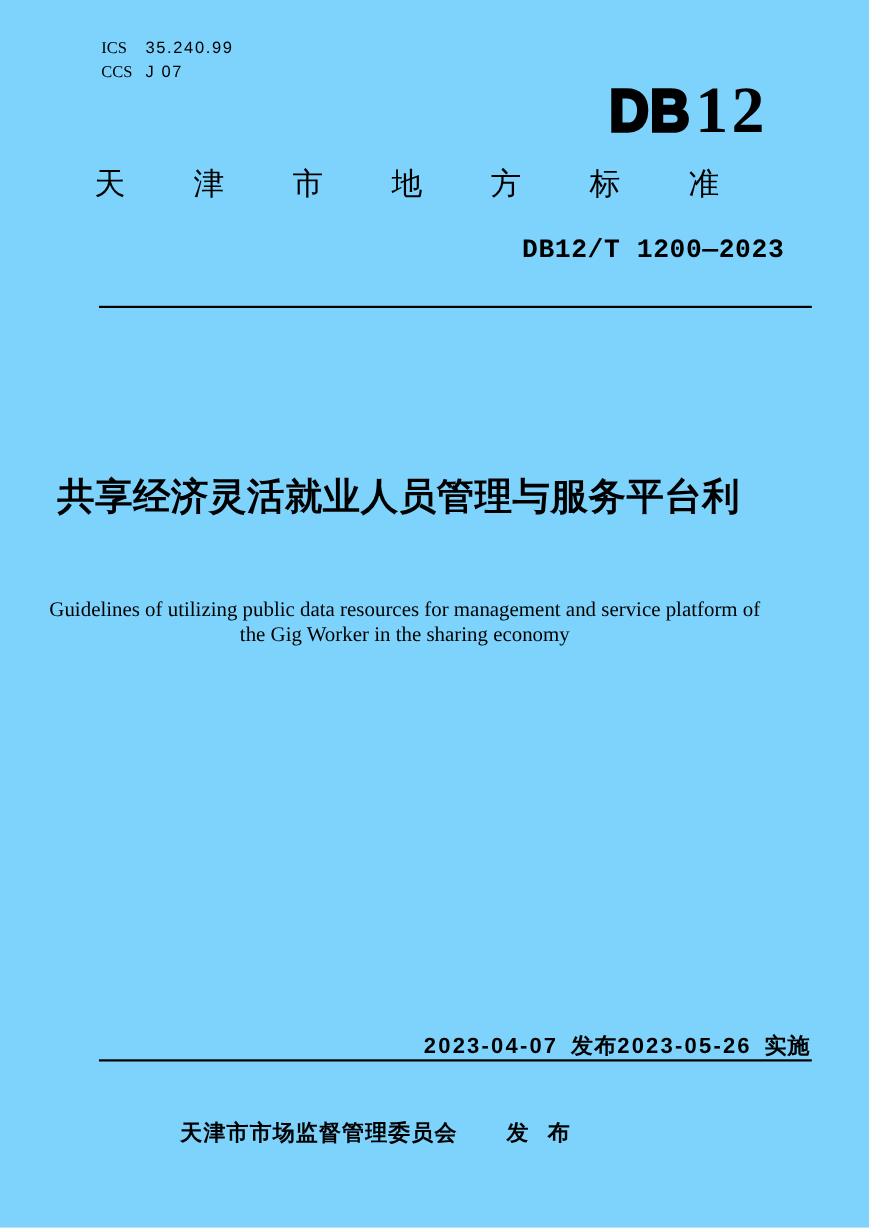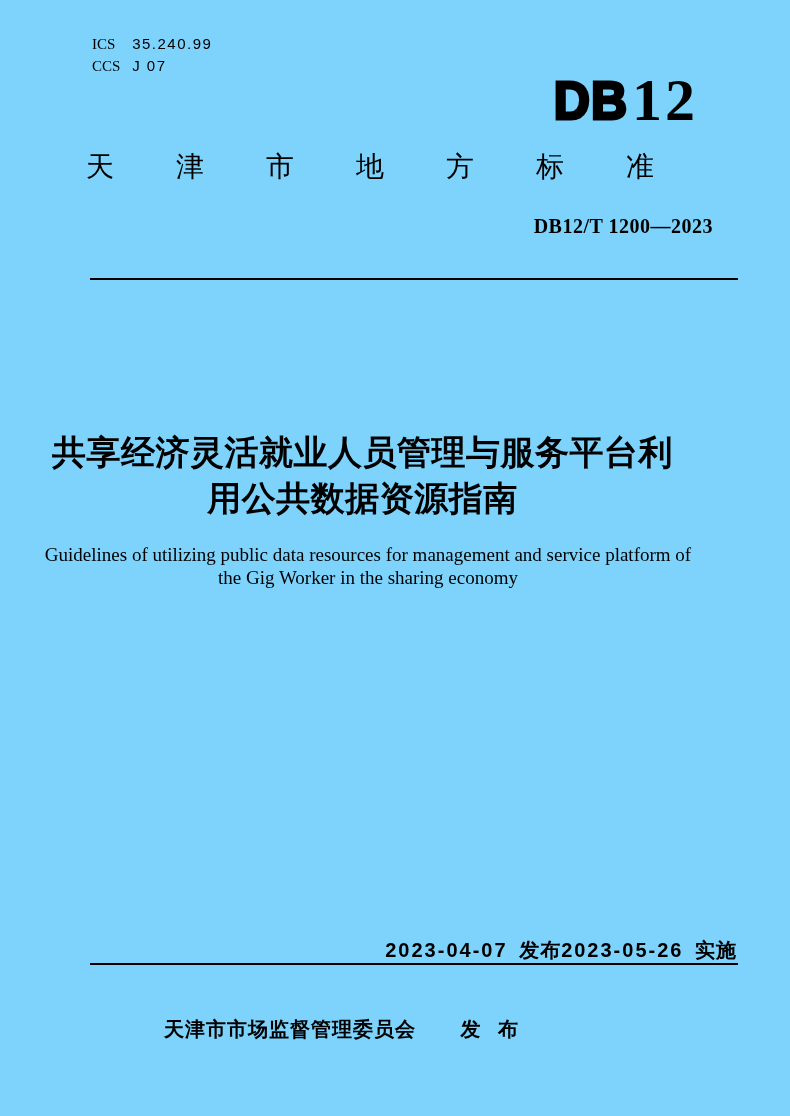--- a/index.html
+++ b/index.html
@@ -70,24 +70,24 @@
     letter-spacing: 62px;
     white-space: nowrap;
     font-family: "Liberation Sans", sans-serif;
   }
 
   
   .standard-code {
     position: absolute;
     right: 77px;
     top: 215px;
-    font-size: 20px;
+    font-size: 24px;
     font-weight: bold;
     letter-spacing: 0.5px;
-    font-family: Liberation Serif, serif;
+    font-family: Liberation Mono, monospace;
   }
 
   .rule { position: absolute; left: 90px; width: 648px; height: 2px; background: #000; }
   .rule-top { top: 278px; }
   .rule-bottom { top: 963px; }
 
   
   .title-zh {
     position: absolute;
     left: 0;
@@ -161,21 +161,20 @@
   </div>
 
   <div class="standard-name">天津市地方标准</div>
 
   <div class="standard-code">DB12/T 1200—2023</div>
 
   <div class="rule rule-top"></div>
 
   <div class="title-zh">
     <div>共享经济灵活就业人员管理与服务平台利</div>
-    <div>用公共数据资源指南</div>
   </div>
 
   <div class="title-en">
     <div>Guidelines of utilizing public data resources for management and service platform of</div>
     <div>the Gig Worker in the sharing economy</div>
   </div>
 
   <div class="dates">
     <div>
       <span class="date-value">2023-04-07</span>

